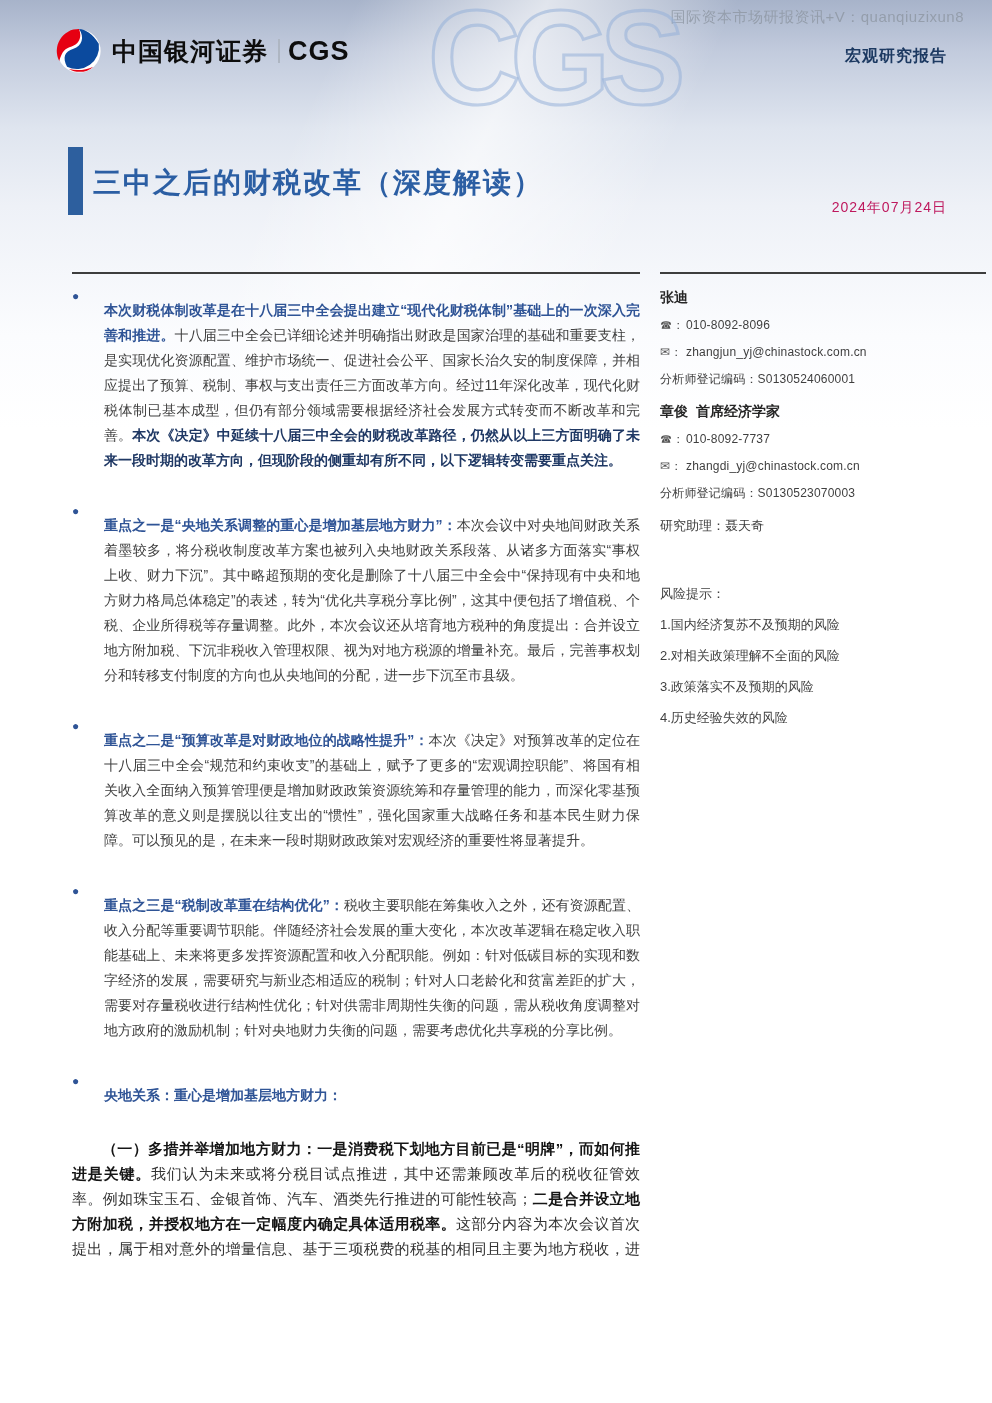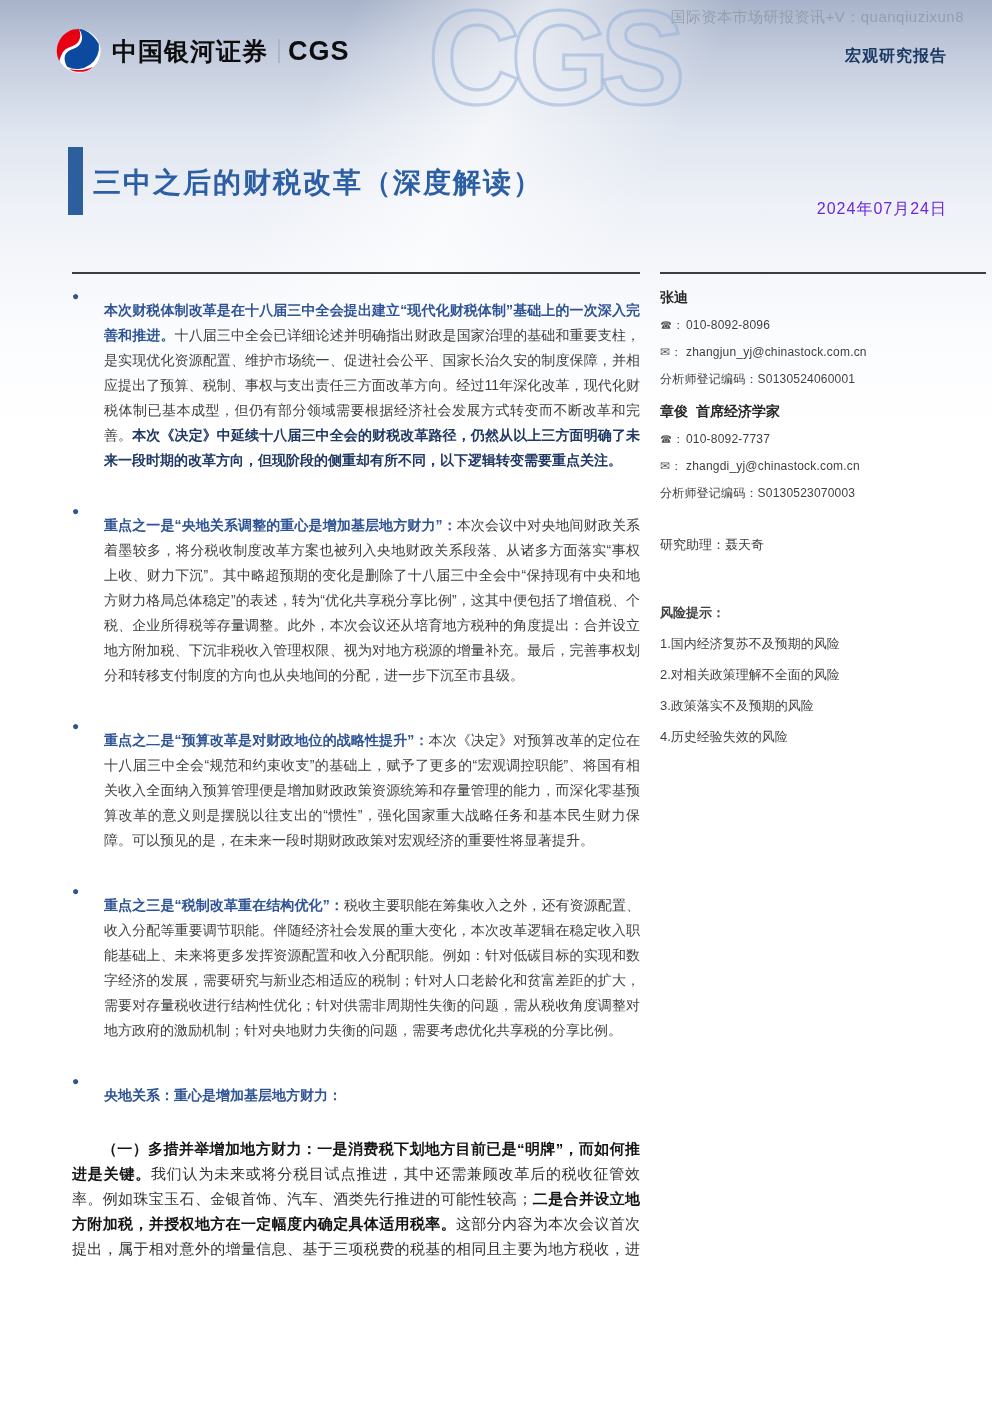--- a/index.html
+++ b/index.html
@@ -28,21 +28,21 @@
   .brand{position:absolute;left:56px;top:28px;display:flex;align-items:center;justify-content:center;}
   .brand svg{display:block;}
   .brand-cn{font-size:25px;font-weight:900;color:#0d0d0d;margin-left:10px;letter-spacing:1px;}
   .brand-divider{width:2px;height:24px;background:#aeb6c2;margin:0 8px 0 10px;}
   .brand-en{font-size:27px;font-weight:900;color:#0d0d0d;letter-spacing:1px;}
   .report-type{position:absolute;right:45px;top:46px;font-size:16px;font-weight:bold;color:#1c3961;letter-spacing:1px;}
   
   .title-row{position:absolute;left:68px;top:147px;display:flex;align-items:center;}
   .title-bar{width:15px;height:68px;background:#2d5f9e;margin-right:10px;}
   .page-title{margin:0;font-size:28px;font-weight:bold;color:#2b5ea3;letter-spacing:2px;line-height:1.2;padding-top:3px;}
-  .report-date{position:absolute;right:45px;top:199px;font-size:16px;color:#6d28d9;letter-spacing:1px;}
+  .report-date{position:absolute;right:45px;top:199px;font-size:14px;color:#be185d;letter-spacing:1px;}
   
   .main-col{
     position:absolute;left:72px;top:272px;width:568px;
     border-top:2px solid #3d3d3d;padding-top:10px;
   }
   .bullet{display:flex;margin-bottom:12px;}
   .dot{width:32px;flex:none;color:#2f5496;font-size:12px;line-height:25px;}
   .btext{flex:1;font-size:14px;line-height:25px;text-align:justify;color:#3f3f3f;}
   .sb{font-weight:bold;color:#2f5496;}
   .sn{font-weight:bold;color:#1f3864;}
@@ -55,22 +55,22 @@
   .sidebar{
     position:absolute;left:660px;top:272px;width:326px;
     border-top:2px solid #3d3d3d;
   }
   .an-title{font-size:15px;font-weight:bold;color:#2f5496;padding:10px 0 8px;border-bottom:2px solid #7f9cc4;letter-spacing:1px;}
   .analyst{margin-top:14px;}
   .an-name{font-size:14px;font-weight:bold;color:#262626;}
   .an-role{font-size:14px;font-weight:bold;color:#262626;margin-left:8px;text-align:right;}
   .an-line{font-size:12px;color:#3f3f3f;margin-top:10px;letter-spacing:.2px;}
   .an-line .ic{display:inline-block;width:26px;color:#555;}
-  .assistant{margin-top:34px;font-size:13px;color:#3f3f3f;}
-  .risk-title{margin-top:50px;font-size:13px;color:#3f3f3f;font-weight:bold;}
+  .assistant{margin-top:15px;font-size:13px;color:#3f3f3f;}
+  .risk-title{margin-top:50px;font-size:13px;color:#3f3f3f;}
   .risk-item{margin-top:13px;font-size:13px;color:#3f3f3f;}
   
   .footer{
     position:absolute;left:72px;top:1331px;width:852px;height:40px;
     border-top:2px solid #4a4a4a;font-size:13px;
   }
   .f-link{position:absolute;left:2px;top:10px;color:#2353a4;text-decoration:underline;}
   .f-center{position:absolute;left:318px;top:10px;color:#595959;}
   .f-disc{position:absolute;left:483px;top:10px;color:#595959;}
   .page-badge{

